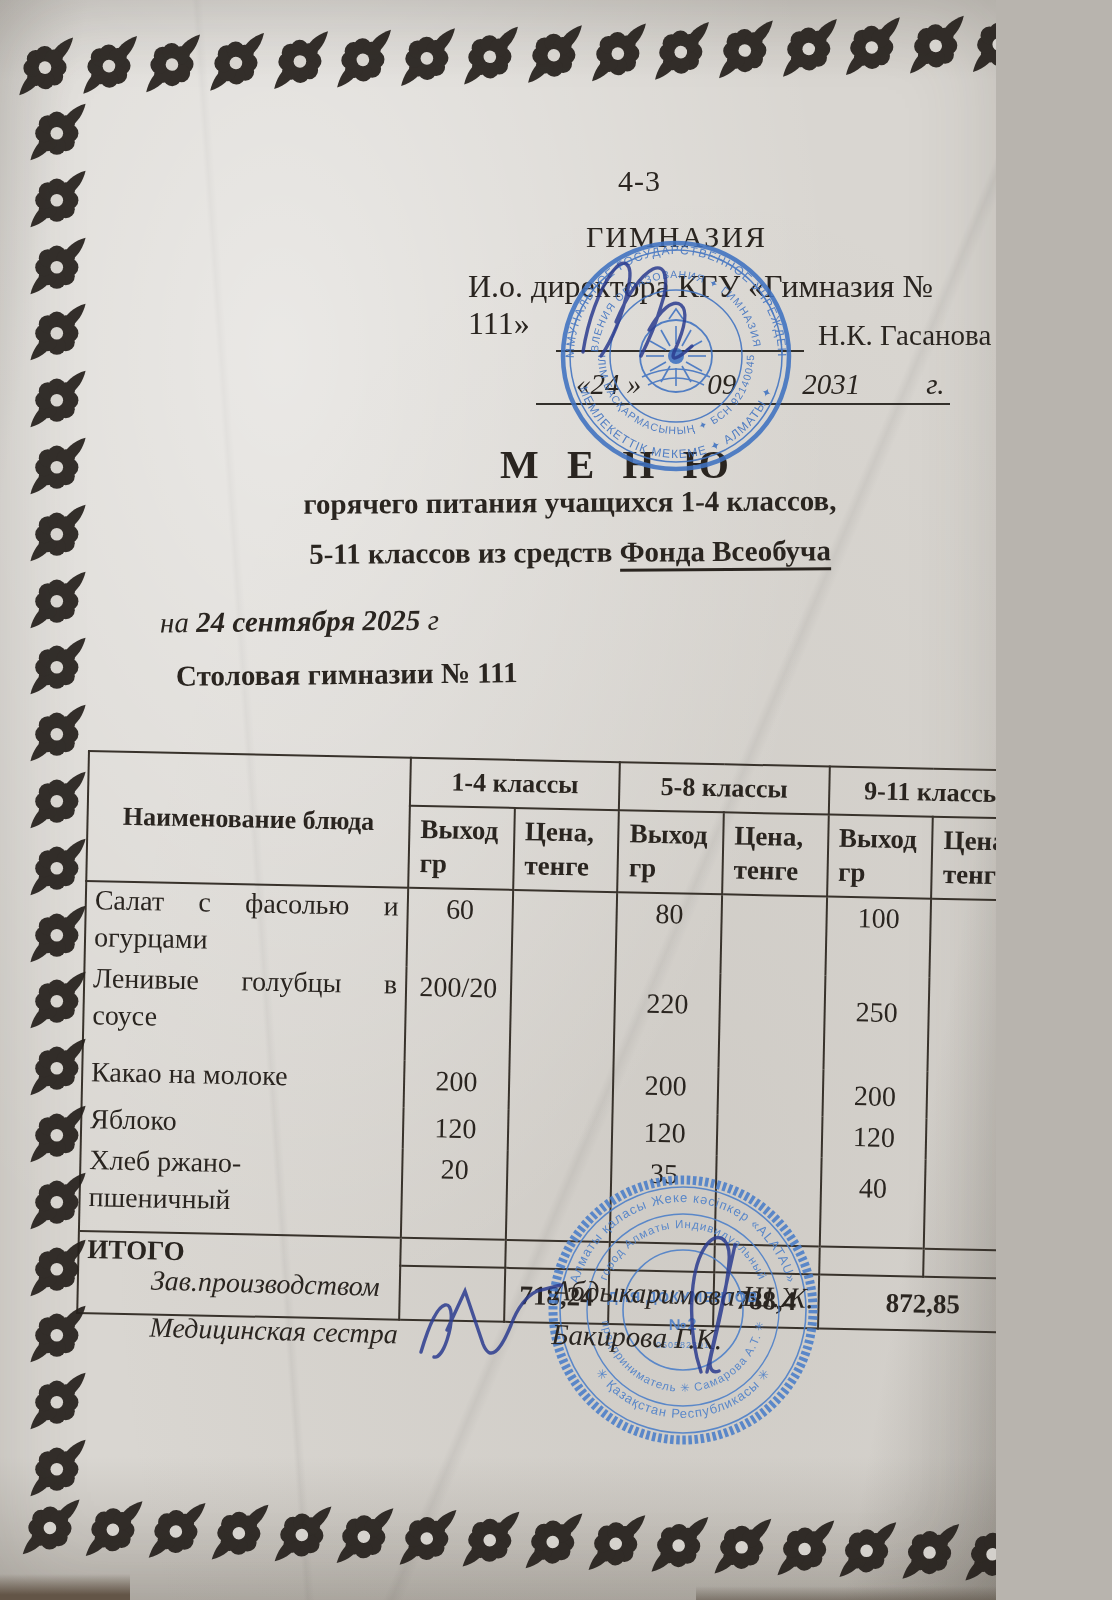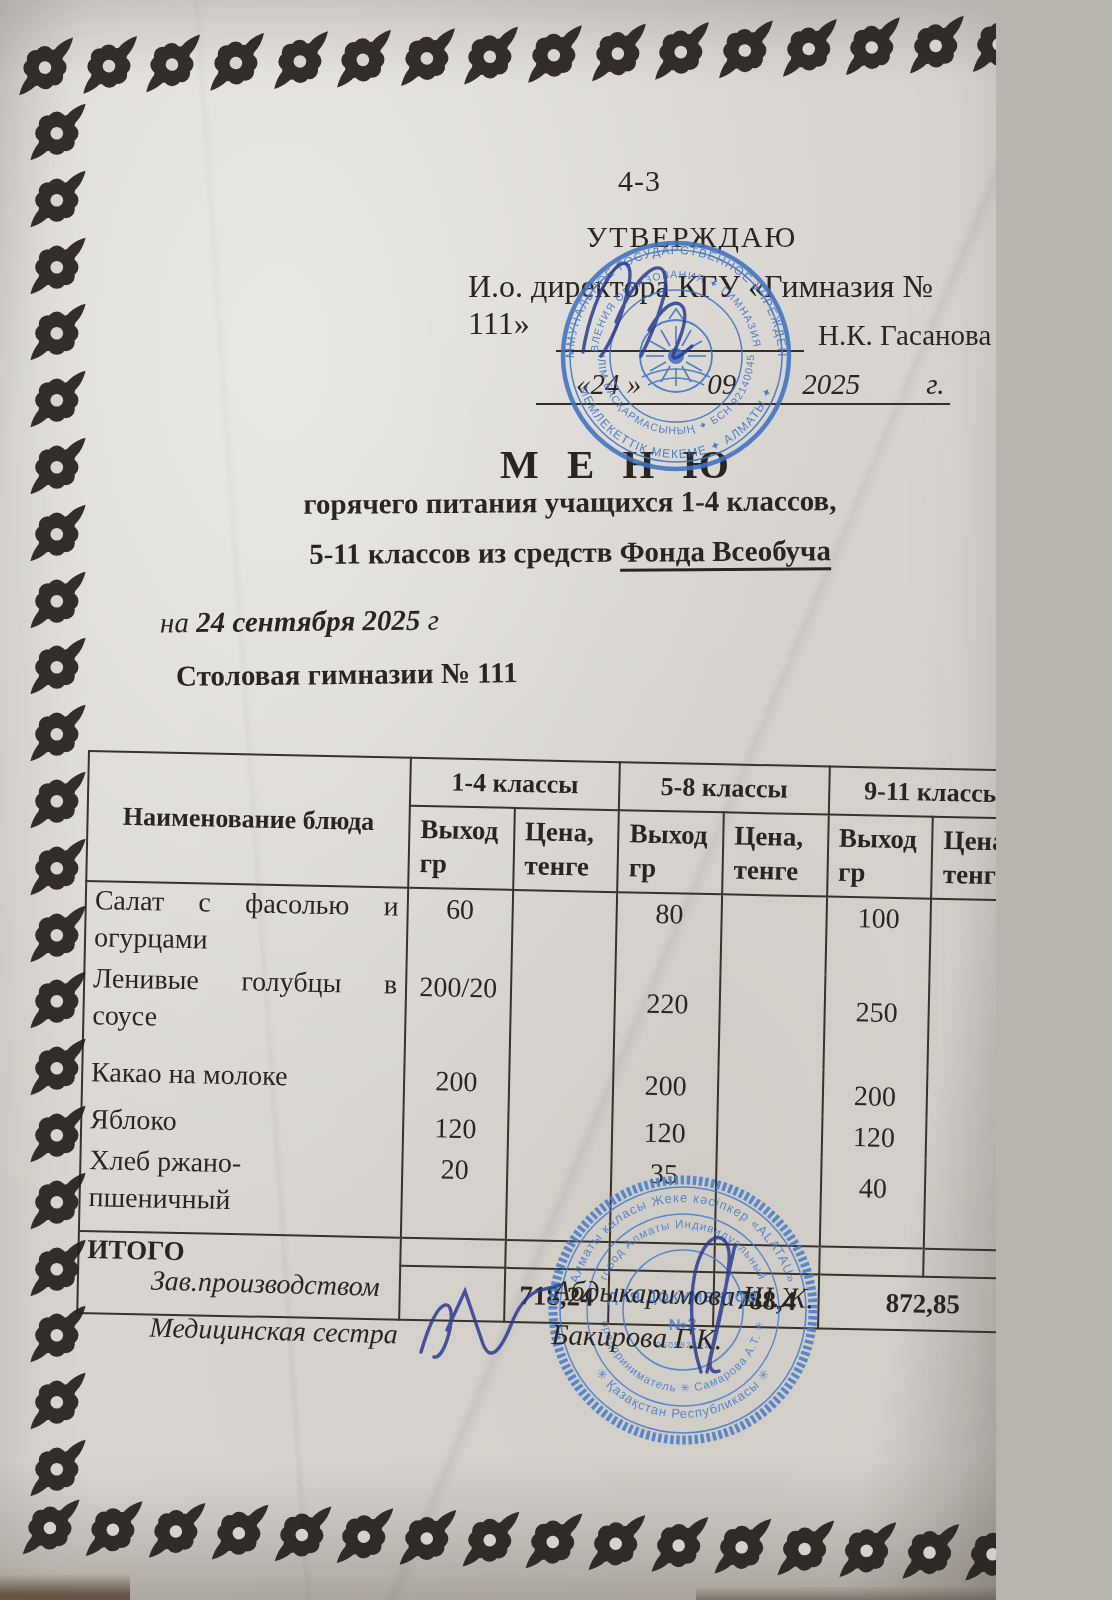--- a/index.html
+++ b/index.html
@@ -331,27 +331,27 @@
       </svg>
       <svg viewBox="0 0 100 100" class="orn">
         <use href="#orn"></use>
       </svg>
       <svg viewBox="0 0 100 100" class="orn">
         <use href="#orn"></use>
       </svg>
     </div>
 
   <div class="abs page-code">4-3</div>
-  <div class="abs approve-label">УТВЕРЖДАЮ</div>
+  <div class="abs approve-label">ГИМНАЗИЯ</div>
   <div class="abs director-line">И.о. директора КГУ «Гимназия № 111»</div>
   <div class="abs signer-row">
     <span class="signer-line"></span><span class="signer-name">Н.К. Гасанова</span>
   </div>
   <div class="abs date-row">
-    <span>«24 »</span><span>09</span><span>2025</span><span>г.</span>
+    <span>«24 »</span><span>09</span><span>2031</span><span>г.</span>
   </div>
 
   <svg class="stamp" style="left:557px;top:237px" width="238" height="238" viewBox="0 0 238 238">
     <defs>
       <path id="tsOT" d="M 17,119 A 102,102 0 1 1 221,119"></path>
       <path id="tsOB" d="M 17,119 A 102,102 0 0 0 221,119"></path>
       <path id="tsIT" d="M 41,119 A 78,78 0 1 1 197,119"></path>
       <path id="tsIB" d="M 41,119 A 78,78 0 0 0 197,119"></path>
     </defs>
     <g stroke="#3f72c1" fill="none">

